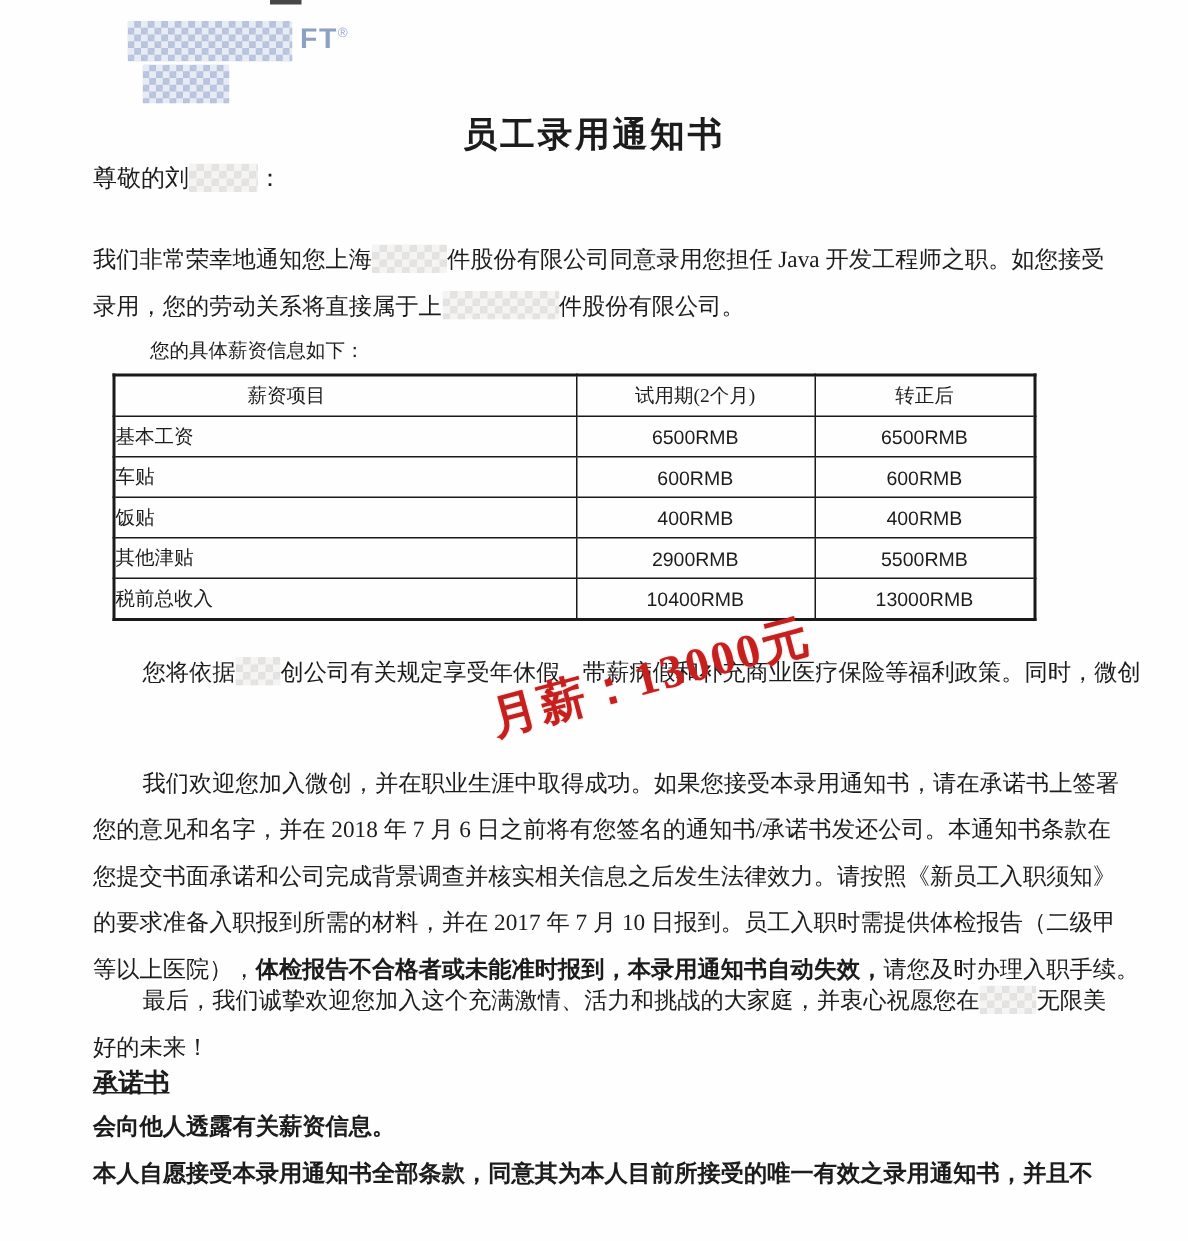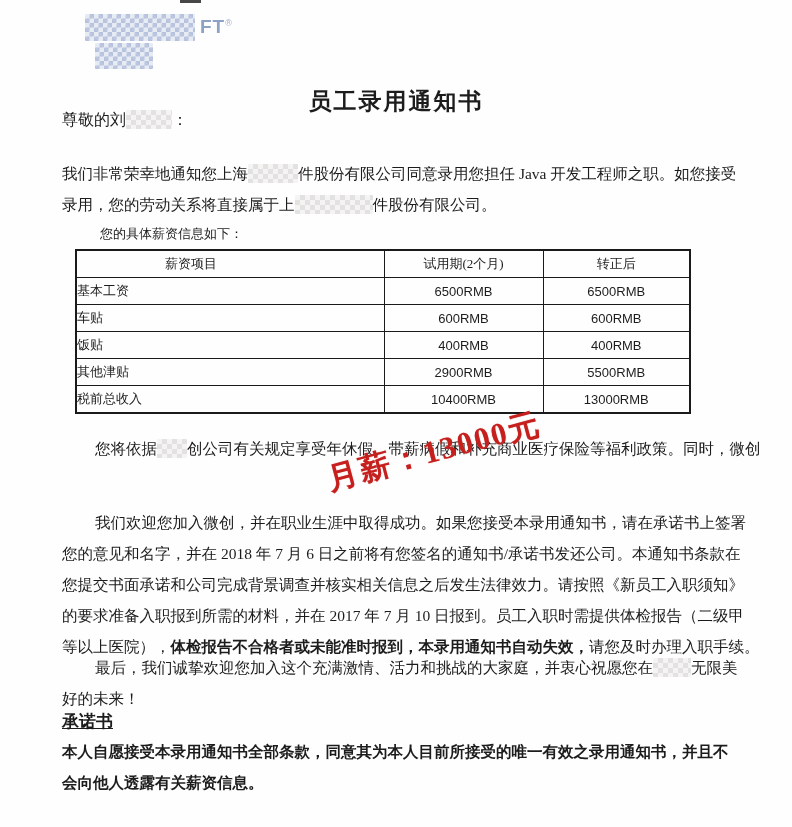--- a/index.html
+++ b/index.html
@@ -31,21 +31,21 @@
   }
   .mosaic-blue{
     display:inline-block;border-radius:1px;
     background-image:
       linear-gradient(45deg,#b7c2dc 25%,transparent 25%,transparent 75%,#b7c2dc 75%),
       linear-gradient(45deg,#b7c2dc 25%,#e6ebf4 25%,#e6ebf4 75%,#b7c2dc 75%);
     background-size:9px 9px;background-position:0 0,4.5px 4.5px;
   }
 
   .doc-title{position:absolute;top:74px;left:0;width:100%;text-align:center;
-    font-size:23px;font-weight:bold;letter-spacing:2px;margin-top:12px;}
+    font-size:23px;font-weight:bold;letter-spacing:2px;}
 
   .para{position:absolute;left:62px;width:680px;font-size:15.5px;line-height:31px;}
   .line{white-space:nowrap;}
   .indent{padding-left:33px;}
   .b{font-weight:bold;}
 
   .greeting{position:absolute;left:62px;top:106px;font-size:16px;line-height:28px;white-space:nowrap;}
   .salary-intro{position:absolute;left:100px;top:220px;font-size:13px;line-height:28px;}
 
   
@@ -152,17 +152,17 @@
   </div>
 
   <div class="para" style="top:652px;">
     <div class="line indent"><span>最后，我们诚挚欢迎您加入这个充满激情、活力和挑战的大家庭，并衷心祝愿您在</span><span class="mosaic mosaic-gray" style="width: 38px;"></span><span>无限美</span></div>
     <div class="line"><span>好的未来！</span></div>
   </div>
 
   <div class="promise-heading">承诺书</div>
 
   <div class="para" style="top:736px;">
+    <div class="line"><span class="b">会向他人透露有关薪资信息。</span></div>
     <div class="line"><span class="b">本人自愿接受本录用通知书全部条款，同意其为本人目前所接受的唯一有效之录用通知书，并且不</span></div>
-    <div class="line"><span class="b">会向他人透露有关薪资信息。</span></div>
   </div>
 
 </div>
 
 </body></html>

